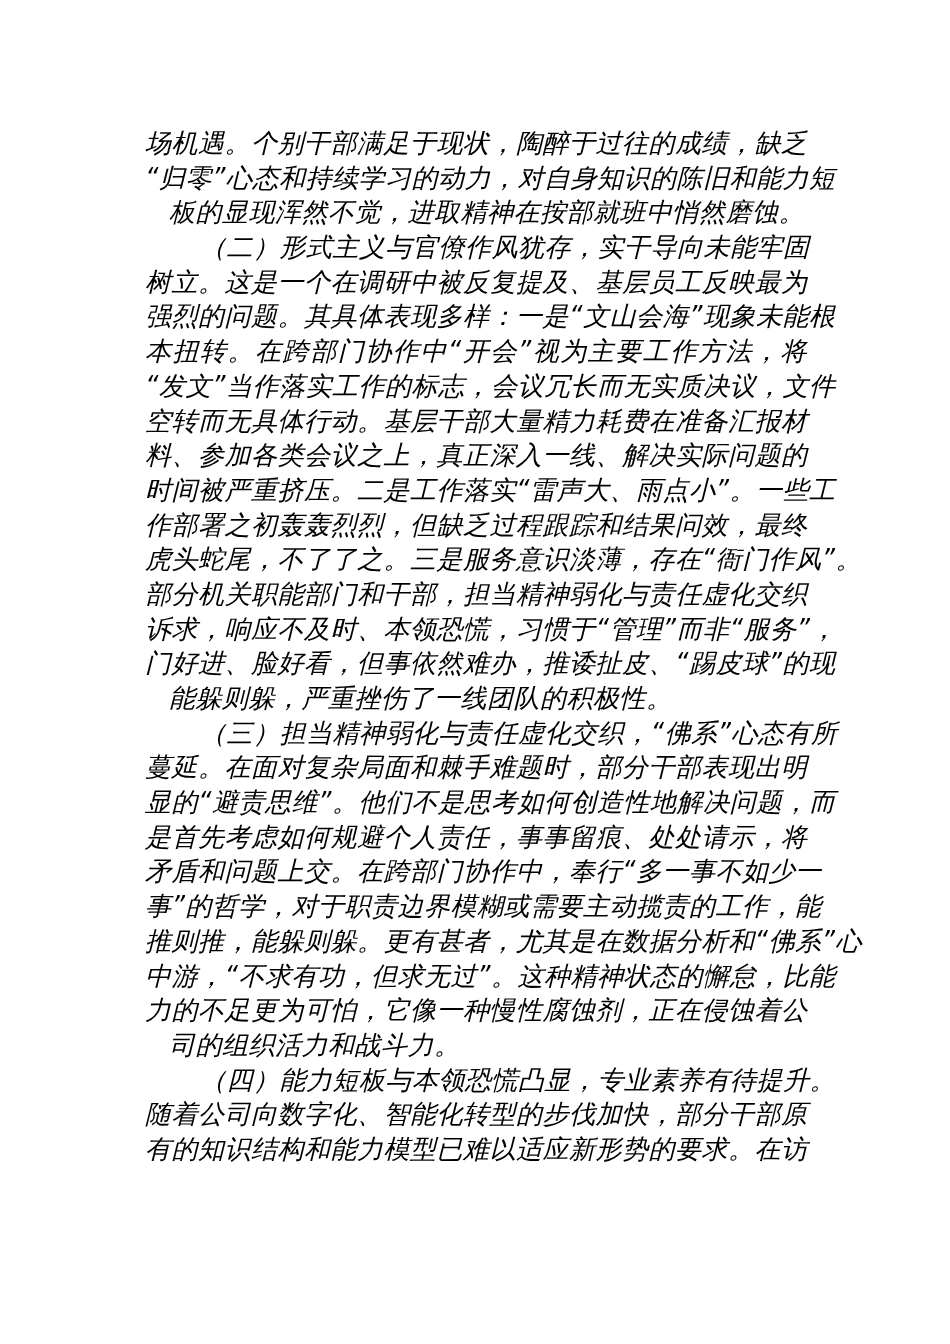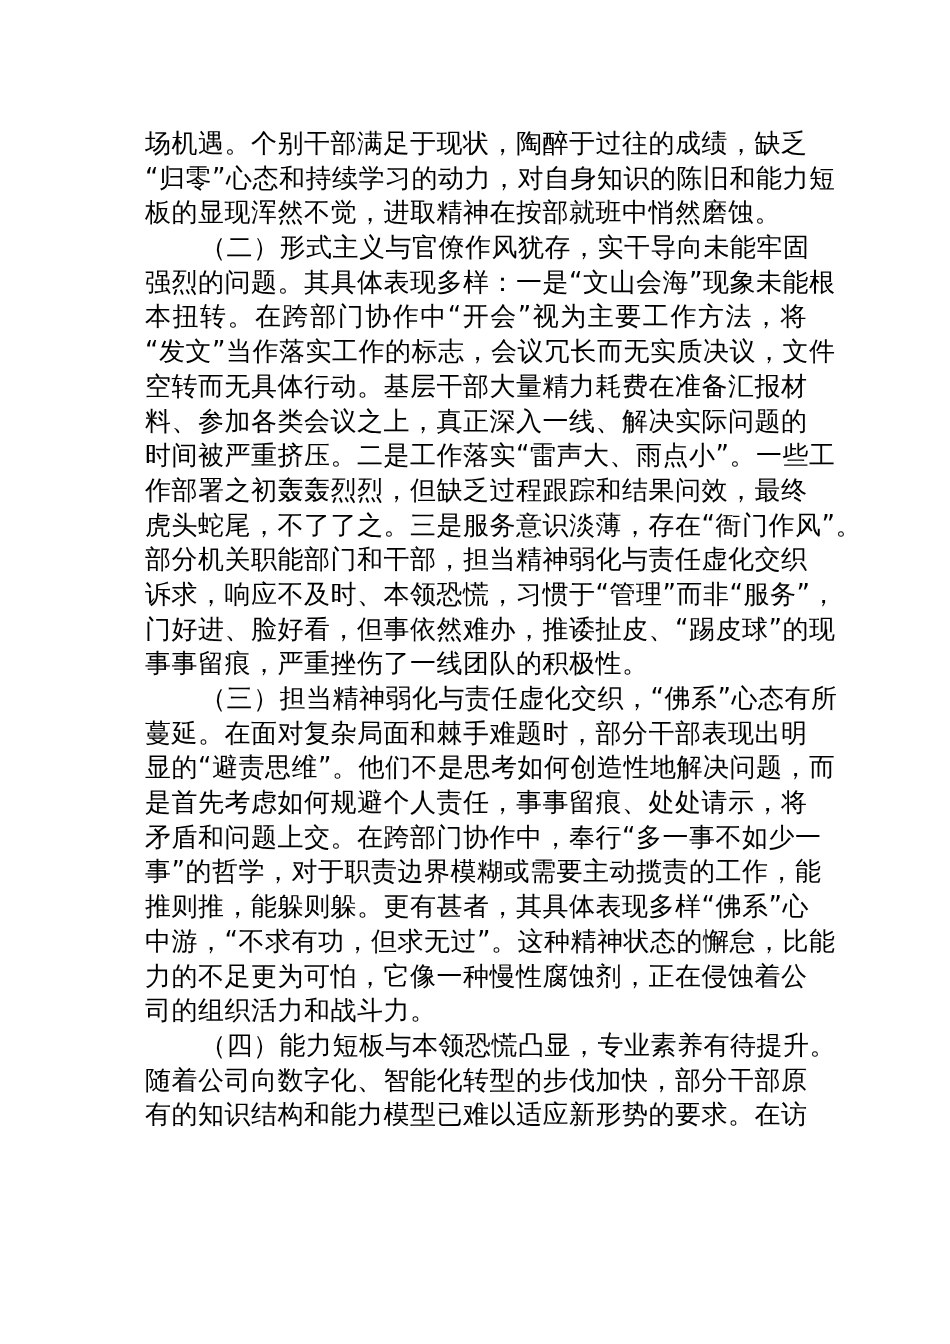--- a/index.html
+++ b/index.html
@@ -31,64 +31,67 @@
       font-size: 26px;
       line-height: 34.7px;
       letter-spacing: 0.5px;
     }
     .line {
       display: block;
       white-space: nowrap;
       height: 34.7px;
       text-align: justify;
       text-align-last: justify;
+      font-style: italic;
     }
     .line.last {
       text-align-last: left;
+      margin-left: 24px;
     }
     .line.indent {
       padding-left: 55px;
     }
   </style>
 </head>
 <body>
 
 <div class="page">
   <div class="content">
 
     <div>
       <span class="line">场机遇。个别干部满足于现状，陶醉于过往的成绩，缺乏</span>
       <span class="line">“归零”心态和持续学习的动力，对自身知识的陈旧和能力短</span>
       <span class="line last">板的显现浑然不觉，进取精神在按部就班中悄然磨蚀。</span>
     </div>
 
     <div>
       <span class="line indent">（二）形式主义与官僚作风犹存，实干导向未能牢固</span>
+      <span class="line">树立。这是一个在调研中被反复提及、基层员工反映最为</span>
       <span class="line">强烈的问题。其具体表现多样：一是“文山会海”现象未能根</span>
       <span class="line">本扭转。在跨部门协作中“开会”视为主要工作方法，将</span>
       <span class="line">“发文”当作落实工作的标志，会议冗长而无实质决议，文件</span>
       <span class="line">空转而无具体行动。基层干部大量精力耗费在准备汇报材</span>
       <span class="line">料、参加各类会议之上，真正深入一线、解决实际问题的</span>
       <span class="line">时间被严重挤压。二是工作落实“雷声大、雨点小”。一些工</span>
       <span class="line">作部署之初轰轰烈烈，但缺乏过程跟踪和结果问效，最终</span>
       <span class="line">虎头蛇尾，不了了之。三是服务意识淡薄，存在“衙门作风”。</span>
       <span class="line">部分机关职能部门和干部，担当精神弱化与责任虚化交织</span>
       <span class="line">诉求，响应不及时、本领恐慌，习惯于“管理”而非“服务”，</span>
       <span class="line">门好进、脸好看，但事依然难办，推诿扯皮、“踢皮球”的现</span>
-      <span class="line last">事事留痕，严重挫伤了一线团队的积极性。</span>
+      <span class="line last">能躲则躲，严重挫伤了一线团队的积极性。</span>
     </div>
 
     <div>
       <span class="line indent">（三）担当精神弱化与责任虚化交织，“佛系”心态有所</span>
       <span class="line">蔓延。在面对复杂局面和棘手难题时，部分干部表现出明</span>
       <span class="line">显的“避责思维”。他们不是思考如何创造性地解决问题，而</span>
       <span class="line">是首先考虑如何规避个人责任，事事留痕、处处请示，将</span>
       <span class="line">矛盾和问题上交。在跨部门协作中，奉行“多一事不如少一</span>
       <span class="line">事”的哲学，对于职责边界模糊或需要主动揽责的工作，能</span>
-      <span class="line">推则推，能躲则躲。更有甚者，其具体表现多样“佛系”心</span>
+      <span class="line">推则推，能躲则躲。更有甚者，尤其是在数据分析和“佛系”心</span>
       <span class="line">中游，“不求有功，但求无过”。这种精神状态的懈怠，比能</span>
       <span class="line">力的不足更为可怕，它像一种慢性腐蚀剂，正在侵蚀着公</span>
       <span class="line last">司的组织活力和战斗力。</span>
     </div>
 
     <div>
       <span class="line indent">（四）能力短板与本领恐慌凸显，专业素养有待提升。</span>
       <span class="line">随着公司向数字化、智能化转型的步伐加快，部分干部原</span>
       <span class="line">有的知识结构和能力模型已难以适应新形势的要求。在访</span>
     </div>

